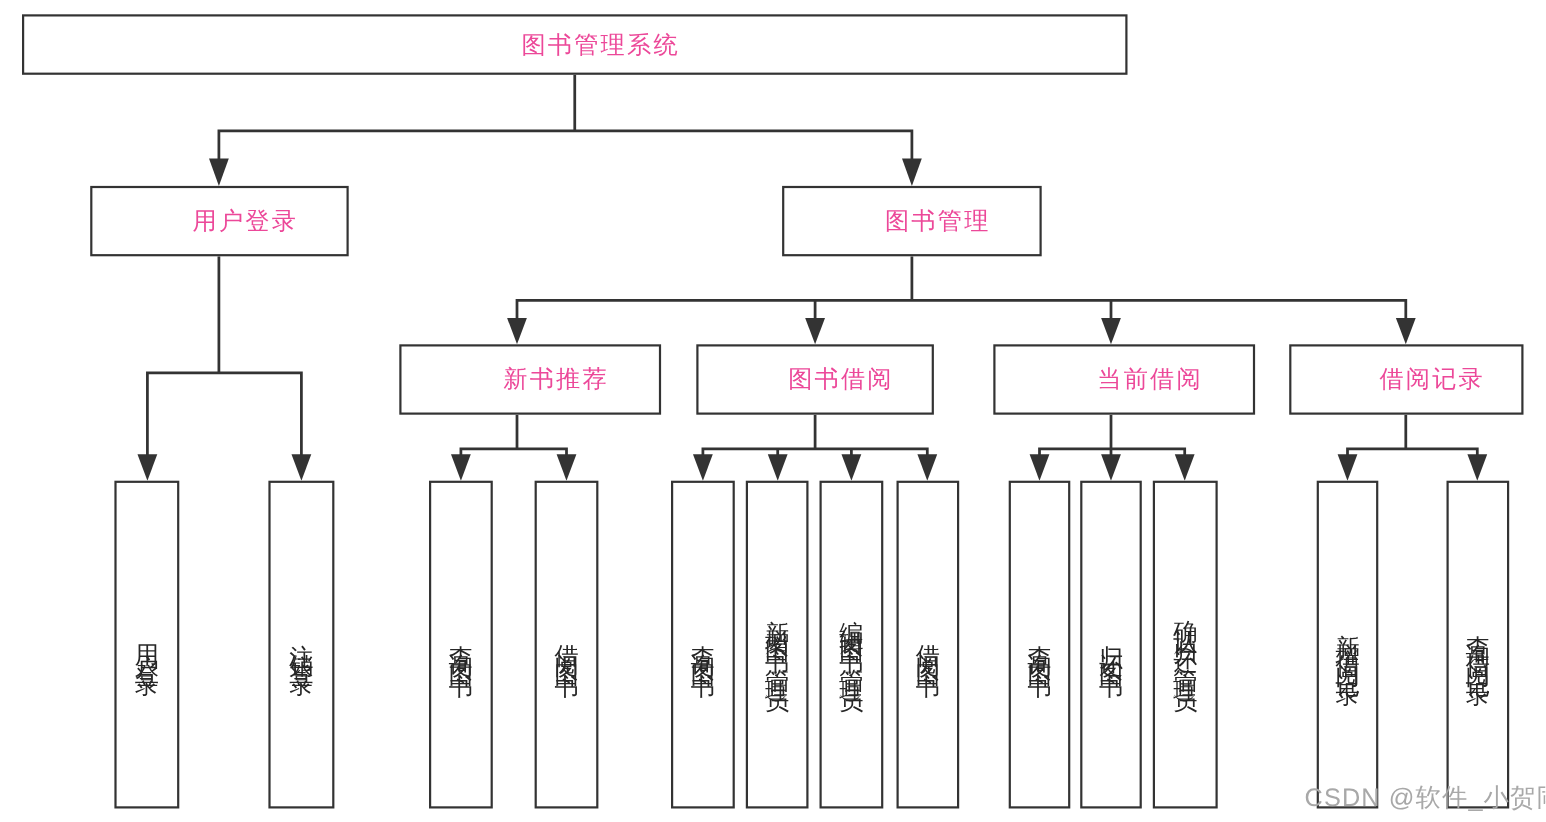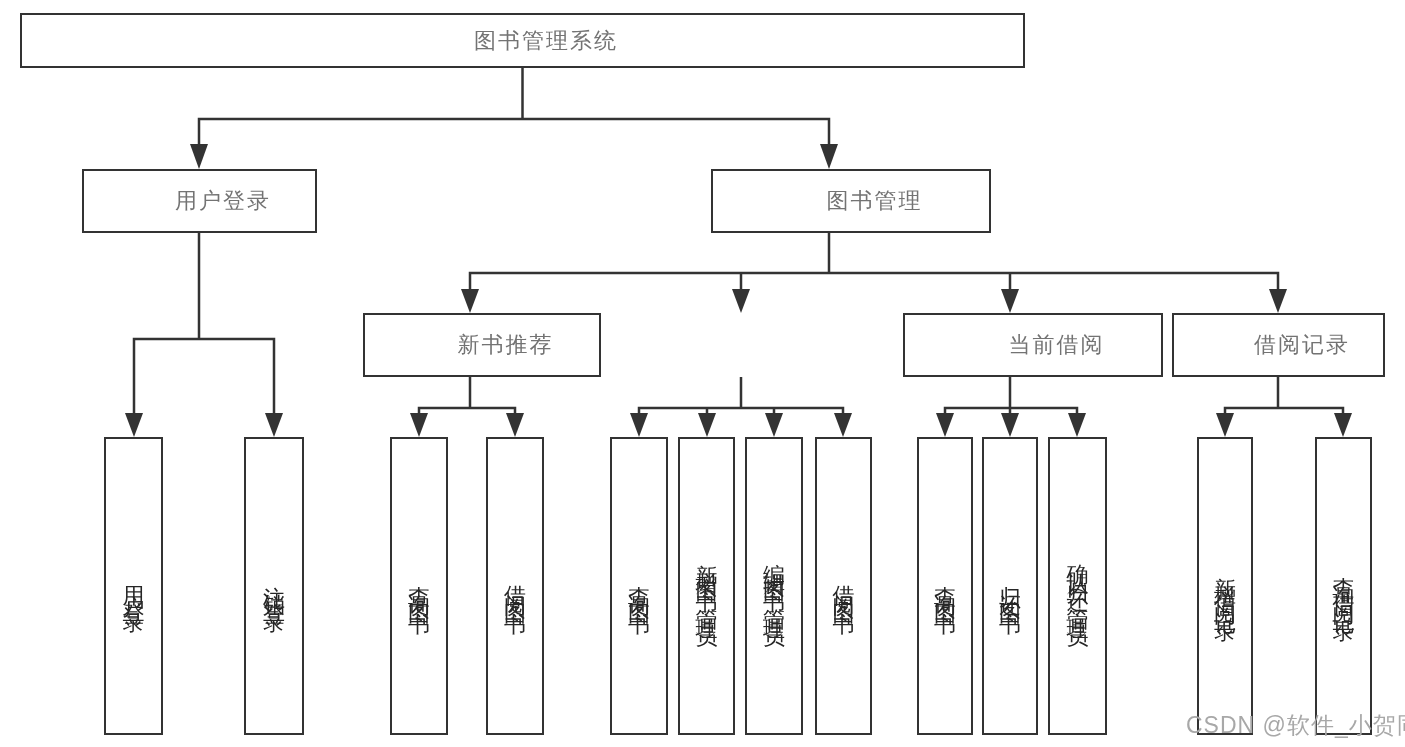--- a/index.html
+++ b/index.html
@@ -19,21 +19,21 @@
     position: absolute;
     left: 0;
     top: 0;
     z-index: 1;
   }
   .node {
     position: absolute;
     box-sizing: border-box;
     background: #ffffff;
     border: 2.5px solid #333333;
-    color: #737373;
+    color: #ec4899;
     display: flex;
     align-items: center;
     justify-content: center;
     font-size: 22px;
     letter-spacing: 2px;
     z-index: 2;
     white-space: nowrap;
     padding-left: 47px;
   }
   .leaf {
@@ -130,24 +130,25 @@
     </g>
     <g fill="#333333" stroke="none">
       <polygon points="1216,413 1234,413 1225,437"></polygon>
       <polygon points="1334,413 1352,413 1343,437"></polygon>
     </g>
   </svg>
 
   <div class="node" style="left:20px; top:13px; width:1005px; height:55px;">图书管理系统</div>
 
   <div class="node" style="left:82px; top:169px; width:235px; height:64px;">用户登录</div>
-  <div class="node" style="left:711px; top:169px; width:280px; height:64px;">图书管理</div>
+  <div class="node" style="left:711px; top:169px; width:236px; height:64px;">图书管理</div>
 
   <div class="node" style="left:363px; top:313px; width:238px; height:64px;">新书推荐</div>
-  <div class="node" style="left:903px; top:313px; width:260px; height:64px;">当前借阅</div>
+  <div class="node" style="left:633px; top:313px; width:216px; height:64px;">图书借阅</div>
+  <div class="node" style="left:903px; top:313px; width:238px; height:64px;">当前借阅</div>
   <div class="node" style="left:1172px; top:313px; width:213px; height:64px;">借阅记录</div>
 
   <div class="leaf" style="left:104px; top:437px; width:59px; height:298px;">
     <span>用户登录</span>
   </div>
   <div class="leaf" style="left:244px; top:437px; width:60px; height:298px;">
     <span>注销登录</span>
   </div>
 
   <div class="leaf" style="left:390px; top:437px; width:58px; height:298px;">

